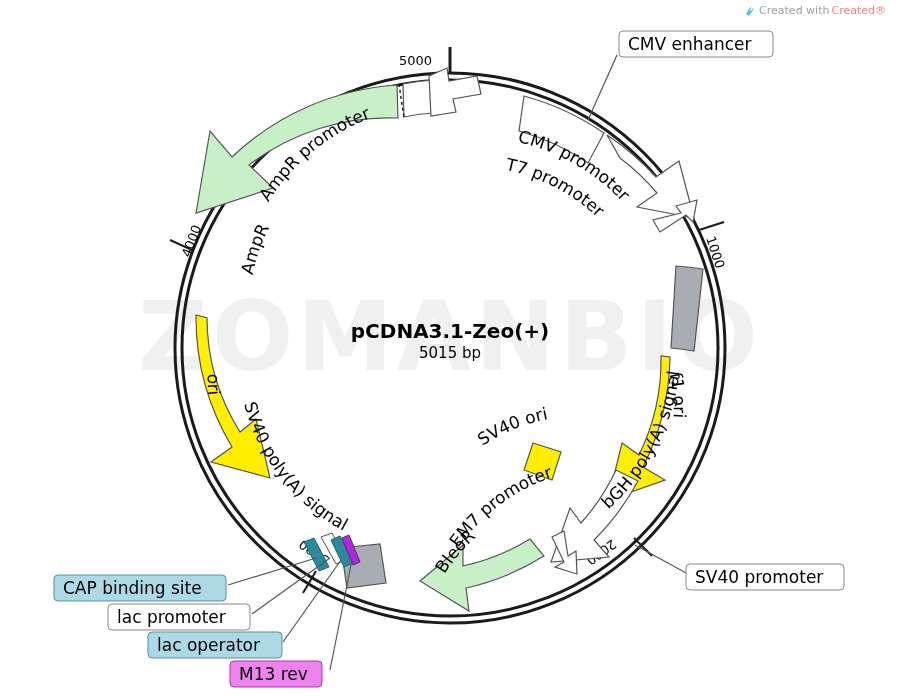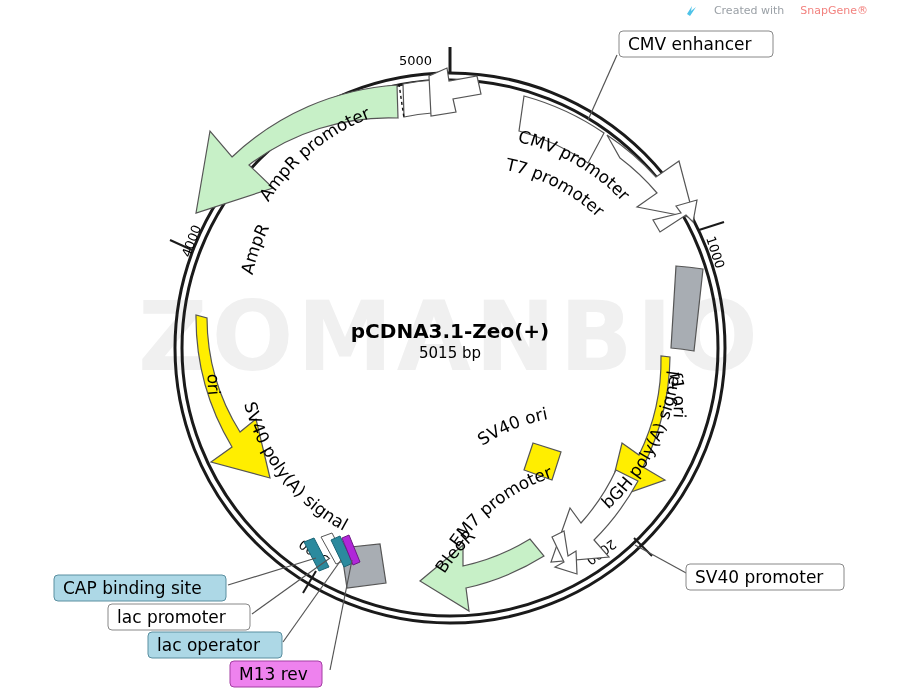--- a/index.html
+++ b/index.html
@@ -4,24 +4,24 @@
 <style>
   html,body{margin:0;padding:0;}
   body{
     width:900px;height:696px;background:#ffffff;overflow:hidden;
     font-family:"DejaVu Sans","Liberation Sans",sans-serif;
     position:relative;
   }
   #map{position:absolute;left:0;top:0;width:900px;height:696px;}
 
   .credit{
-    position:absolute;top:4px;right:32px;
+    position:absolute;top:4px;right:14px;
     font-size:11px;color:#9aa0a6;
     font-family:"DejaVu Sans","Liberation Sans",sans-serif;
-    display:flex;align-items:center;gap:16px;
+    display:flex;align-items:center;gap:2px;
     user-select:none;
   }
   .credit .brand{color:#f2827f;}
   .credit .logo{display:inline-block;width:12px;height:12px;}
 
   
   text{font-family:"DejaVu Sans","Liberation Sans",sans-serif;fill:#000;}
   .tick-lbl{font-size:13px;}
   .feat-lbl{font-size:17px;}
   .center-title{font-size:20px;font-weight:bold;}
@@ -32,21 +32,21 @@
 </head>
 <body>
 
 <div class="credit">
   <span class="logo">
     <svg width="12" height="12" viewBox="0 0 12 12">
       <path d="M1 9 L6 1 L5 6 L10 2 L4 11 Z" fill="#4fc3e8"></path>
     </svg>
   </span>
   <span>Created with</span>
-  <span class="brand"><span>SnapGene</span><span>®</span></span>
+  <span class="brand"><span>Created</span><span>®</span></span>
 </div>
 
 <svg id="map" viewBox="0 0 900 696">
   <defs>
 
     <path id="p-ampr-prom" d="M 266 206 A 210 210 0 0 1 458 104" fill="none"></path>
     <path id="p-ampr" d="M 252 278 A 180 180 0 0 1 330 160" fill="none"></path>
     <path id="p-cmv-prom" d="M 513 141 A 205 205 0 0 1 671 289" fill="none"></path>
     <path id="p-t7-prom" d="M 501 169 A 190 190 0 0 1 650 303" fill="none"></path>
     <path id="p-bgh" d="M 604 513 A 215 215 0 0 0 664 265" fill="none"></path>

